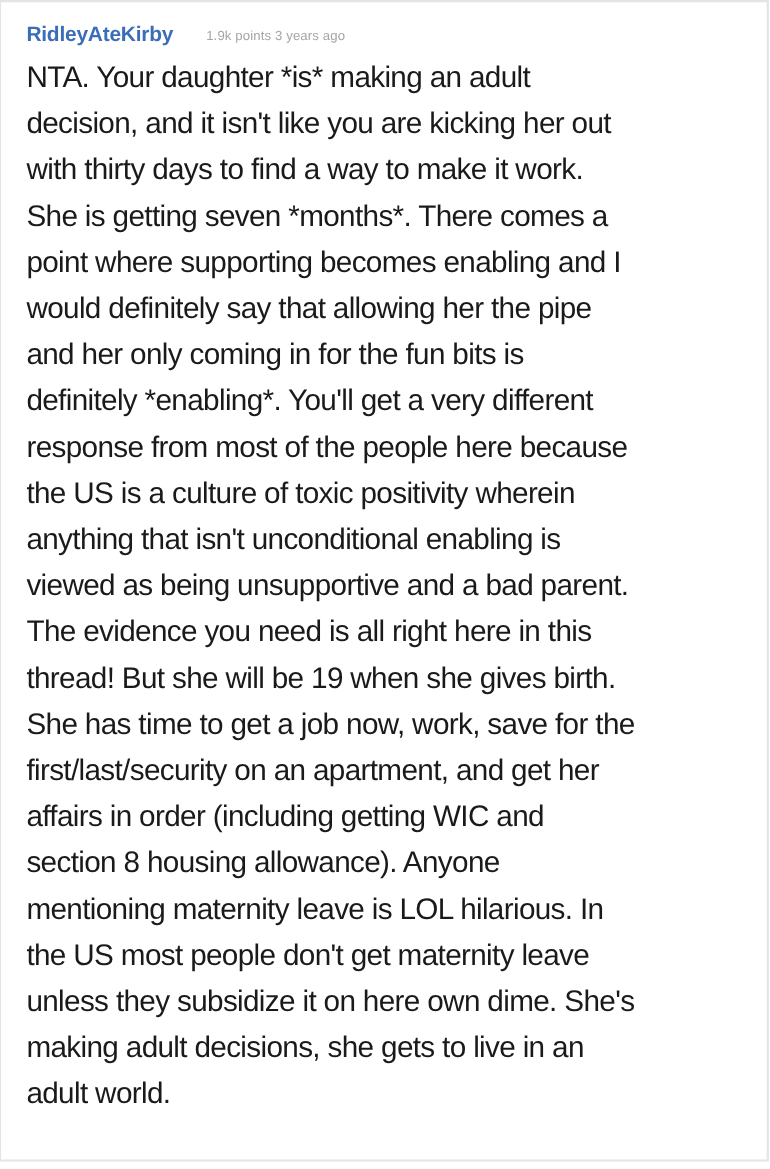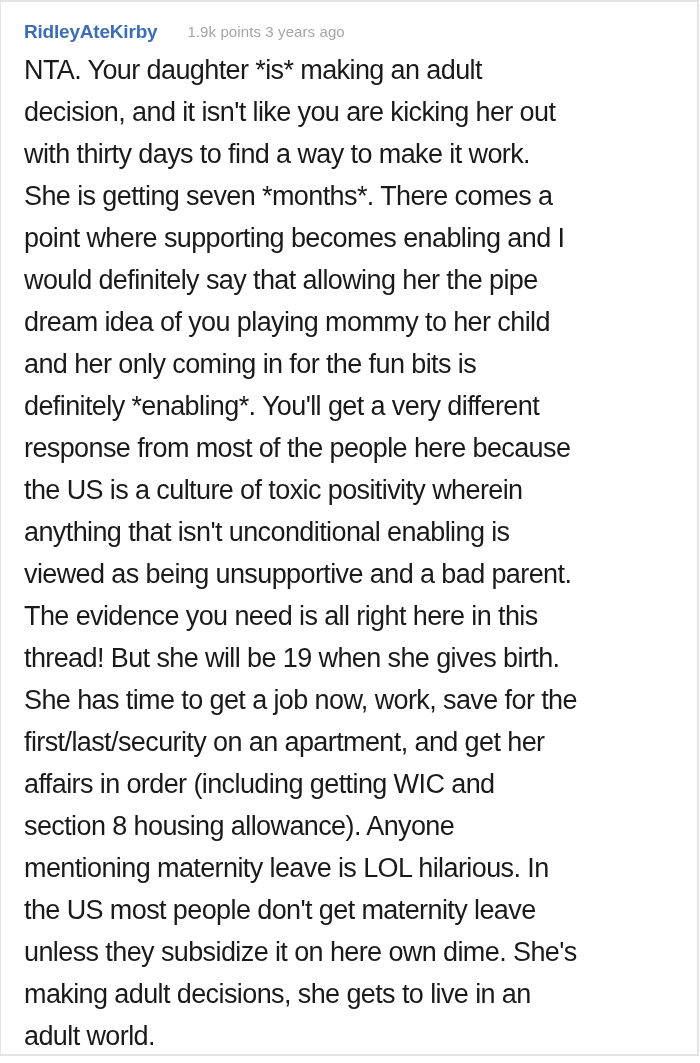--- a/index.html
+++ b/index.html
@@ -37,21 +37,21 @@
   .username {
     color: var(--username-blue);
     font-weight: bold;
     font-size: 19px;
     line-height: 24px;
     letter-spacing: -0.2px;
     cursor: pointer;
   }
   .meta {
     color: var(--meta-gray);
-    font-size: 15px;
+    font-size: 12px;
     line-height: 24px;
     margin-left: 30px;
     letter-spacing: 0.1px;
   }
   .body {
     padding: 5px 26px 0 23px;
     color: var(--body-text);
   }
   .body-line {
     font-size: 27px;
@@ -68,21 +68,20 @@
     <span class="username">RidleyAteKirby</span>
     <span class="meta">1.9k points 3 years ago</span>
   </div>
   <div class="body">
       <div class="body-line">NTA. Your daughter *is* making an adult</div>
       <div class="body-line">decision, and it isn't like you are kicking her out</div>
       <div class="body-line">with thirty days to find a way to make it work.</div>
       <div class="body-line">She is getting seven *months*. There comes a</div>
       <div class="body-line">point where supporting becomes enabling and I</div>
       <div class="body-line">would definitely say that allowing her the pipe</div>
-      <div class="body-line">dream idea of you playing mommy to her child</div>
       <div class="body-line">and her only coming in for the fun bits is</div>
       <div class="body-line">definitely *enabling*. You'll get a very different</div>
       <div class="body-line">response from most of the people here because</div>
       <div class="body-line">the US is a culture of toxic positivity wherein</div>
       <div class="body-line">anything that isn't unconditional enabling is</div>
       <div class="body-line">viewed as being unsupportive and a bad parent.</div>
       <div class="body-line">The evidence you need is all right here in this</div>
       <div class="body-line">thread! But she will be 19 when she gives birth.</div>
       <div class="body-line">She has time to get a job now, work, save for the</div>
       <div class="body-line">first/last/security on an apartment, and get her</div>

